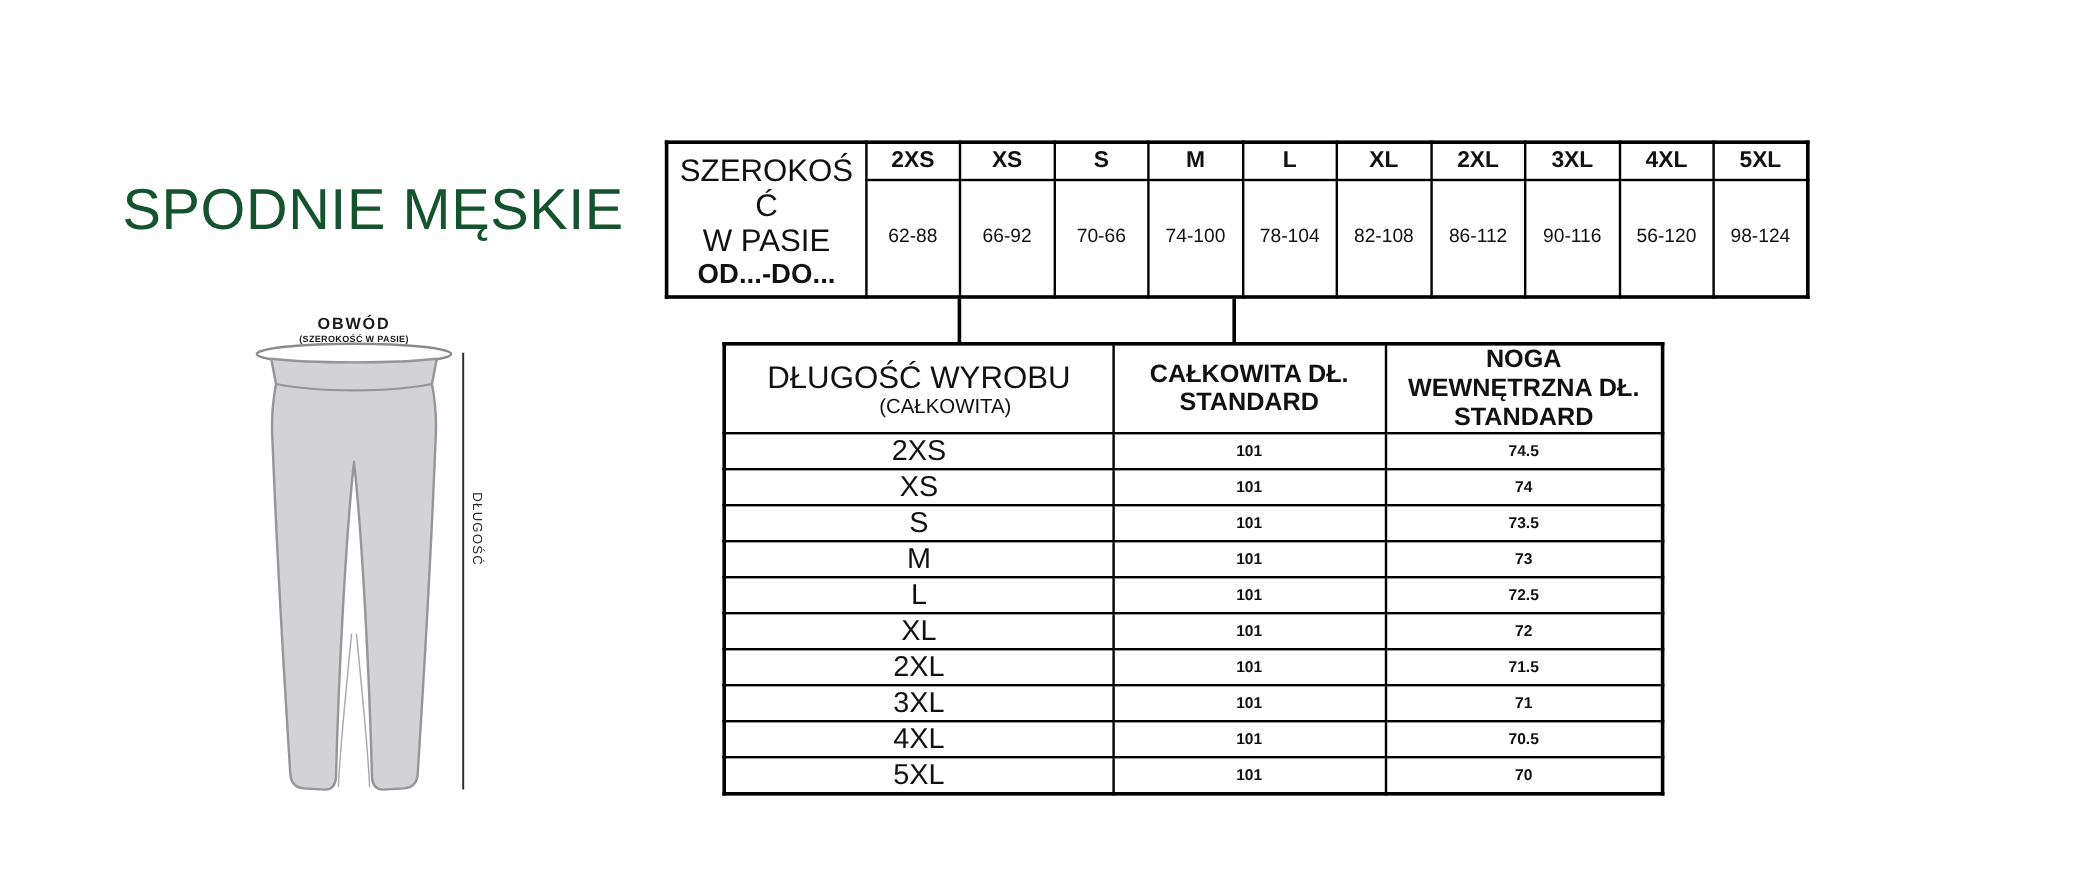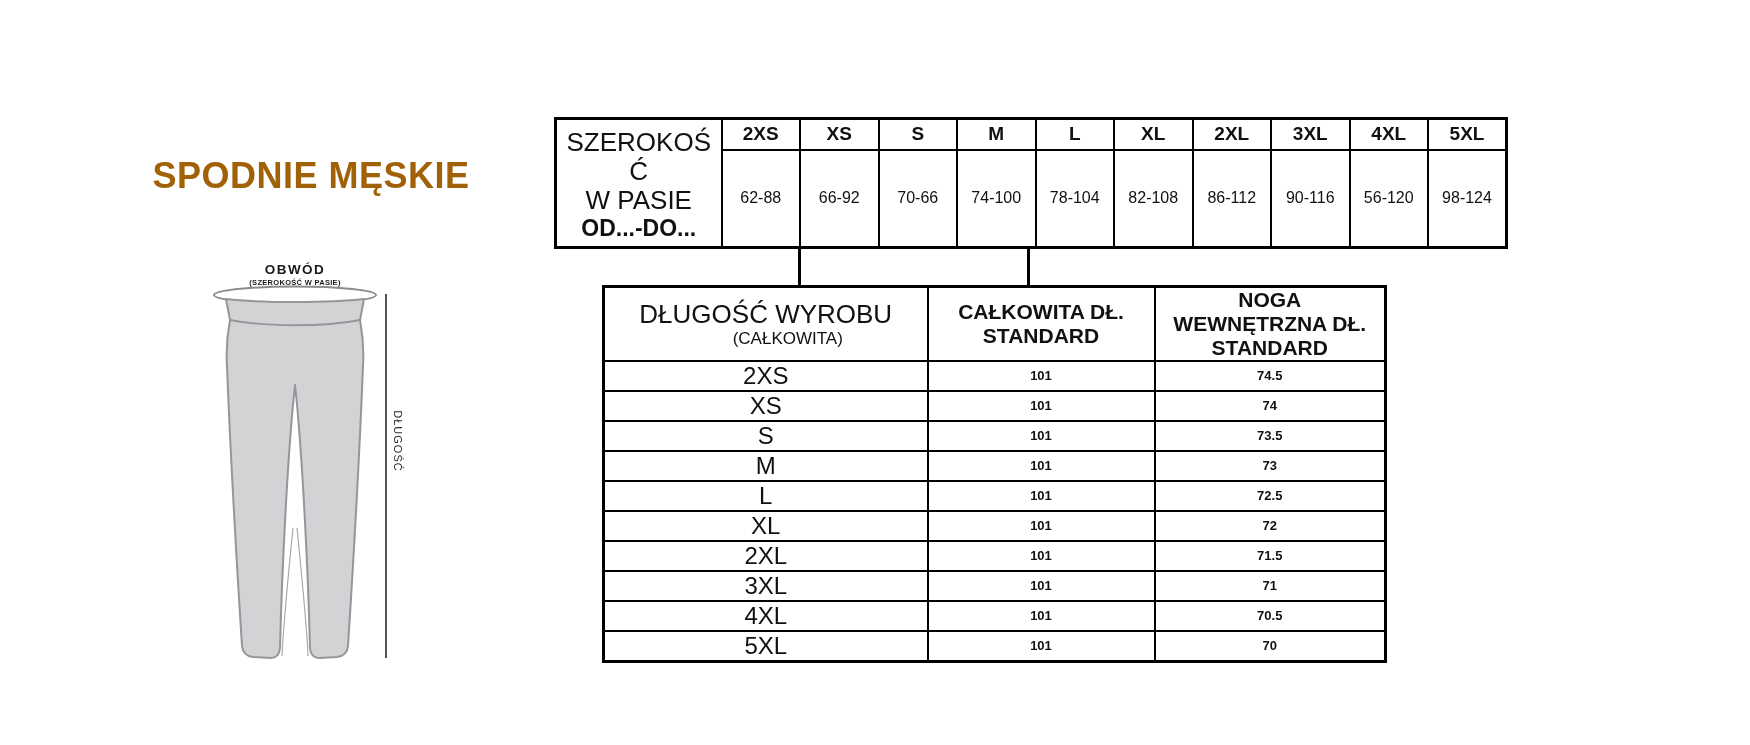--- a/index.html
+++ b/index.html
@@ -12,24 +12,24 @@
     font-family: "Liberation Sans", sans-serif;
     color: #111111;
     overflow: hidden;
   }
 
   
   .title-block {
     position: absolute;
     left: 95px; top: 146px; width: 432px;
     text-align: center;
-    font-size: 36px;
-    font-weight: bold;
+    font-size: 48px;
+    font-weight: normal;
     line-height: 60px;
-    color: #a16207;
+    color: #14532d;
     letter-spacing: 0.5px;
   }
 
   
   .diagram-wrap { position: absolute; left: 190px; top: 258px; width: 230px; height: 412px; }
 
   
   table { border-collapse: collapse; table-layout: fixed; }
   td, th { border: 2px solid #000; padding: 0; text-align: center; vertical-align: middle; overflow: hidden; }
 

